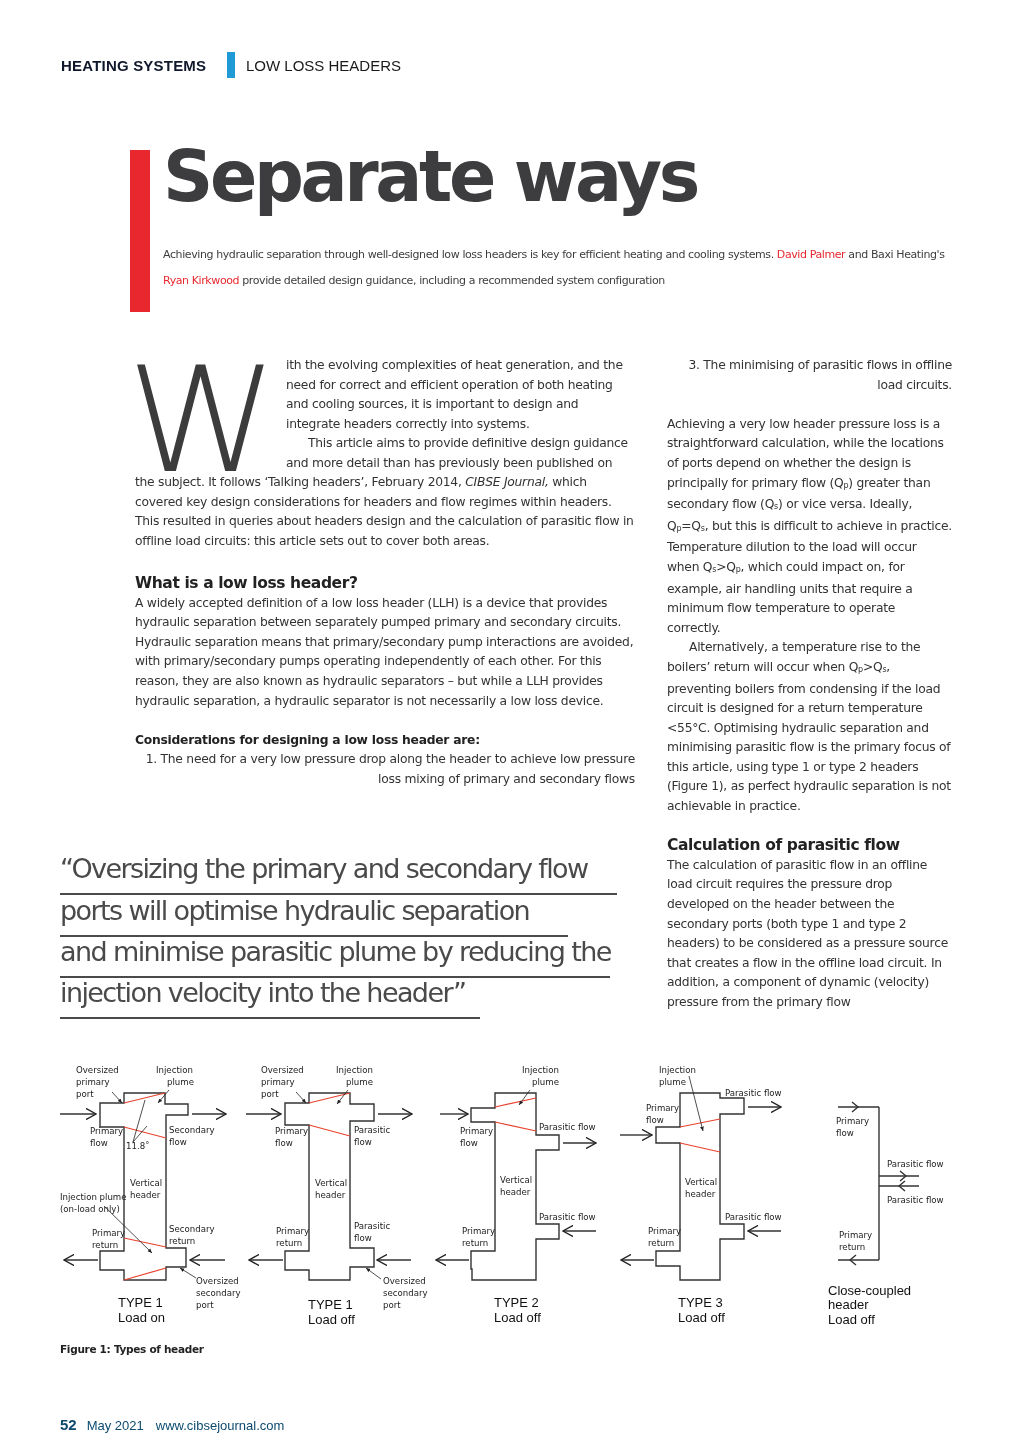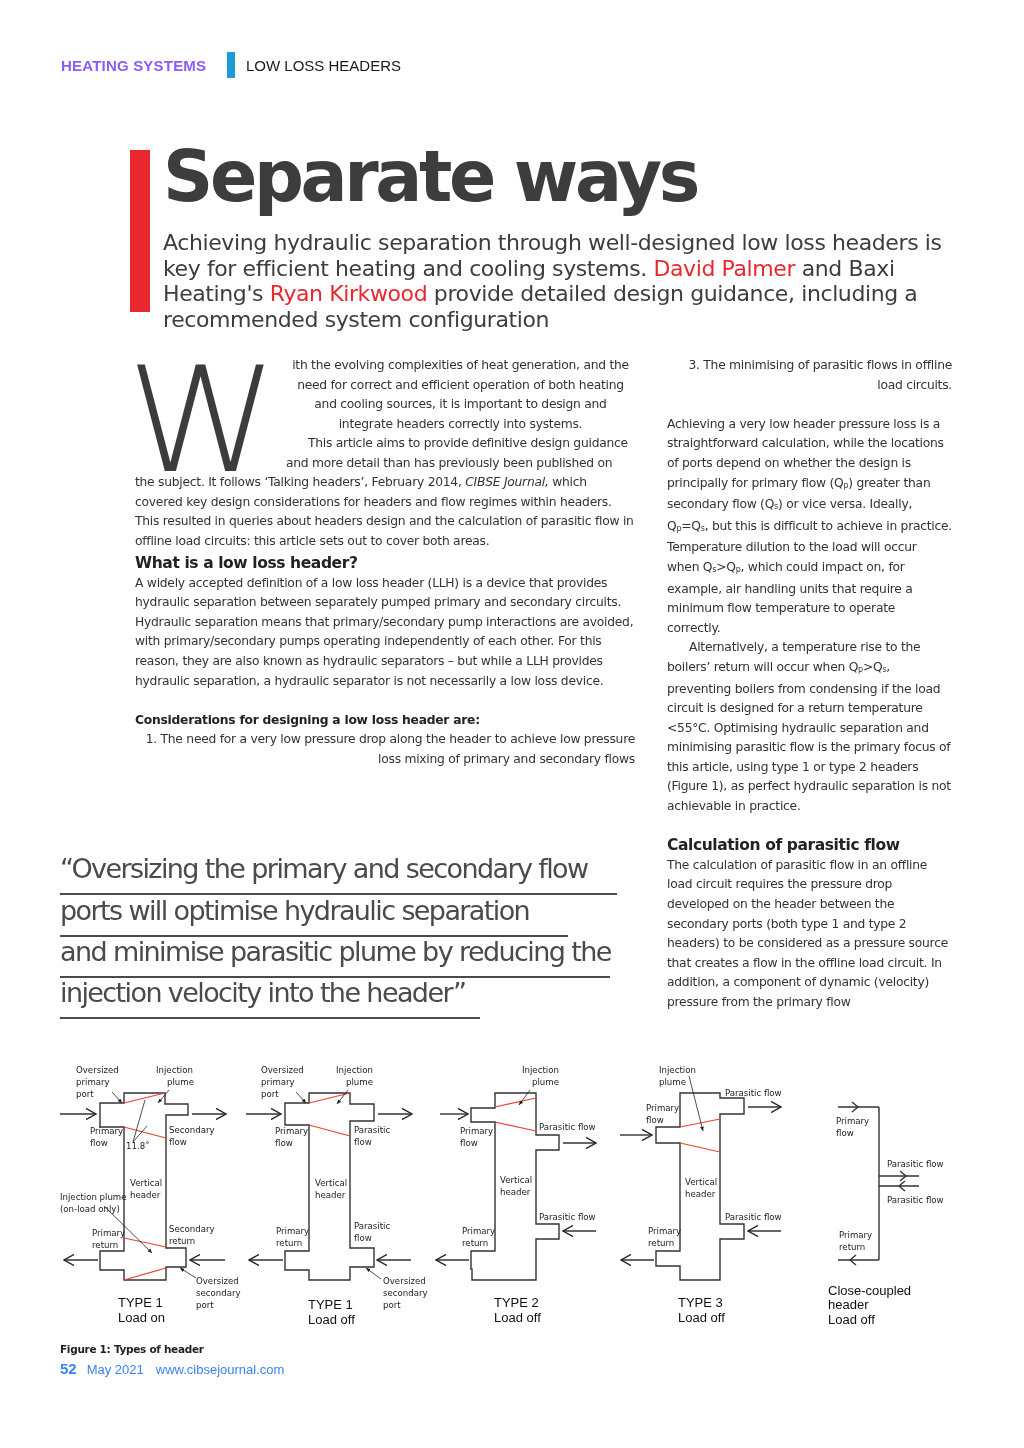--- a/index.html
+++ b/index.html
@@ -1,76 +1,76 @@
 <!DOCTYPE html>
 <html><head>
 <meta charset="utf-8">
 <style>
   html, body { margin:0; padding:0; background:#ffffff; }
   body { width:1024px; height:1448px; position:relative; overflow:hidden; font-family:"DejaVu Sans", sans-serif; color:#3c3c3c; }
   .abs { position:absolute; }
   
-  .section-label { position:absolute; left:61px; top:57px; font-family:"Liberation Sans", sans-serif; font-weight:bold; font-size:15px; color:#8b5cf6; letter-spacing:0.2px; }
+  .section-label { position:absolute; left:61px; top:57px; font-family:"Liberation Sans", sans-serif; font-weight:bold; font-size:15px; color:#0f172a; letter-spacing:0.2px; }
   .section-bar { position:absolute; left:227px; top:52px; width:8px; height:26px; background:#1f9ad6; }
   .section-sub { position:absolute; left:246px; top:57px; font-family:"Liberation Sans", sans-serif; font-size:15px; color:#1a1a1a; }
   
   .red-bar { position:absolute; left:130px; top:150px; width:20px; height:162px; background:#e8282e; }
   .title { position:absolute; left:163px; top:137px; font-family:"DejaVu Sans", sans-serif; font-weight:bold; font-size:72px; letter-spacing:-3.5px; color:#3d3d3f; line-height:1.1; transform:scaleX(0.97); transform-origin:left; }
-  .standfirst { position:absolute; left:163px; top:230px; width:800px; font-family:"DejaVu Sans", sans-serif; font-size:22px; line-height:25.6px; color:#3d3d3f; letter-spacing:-0.4px; }
+  .standfirst { position:absolute; left:163px; top:242px; width:800px; font-family:"DejaVu Sans", sans-serif; font-size:11px; line-height:25.6px; color:#3d3d3f; letter-spacing:-0.4px; }
   .standfirst .author { color:#e8282e; }
   
   .col { position:absolute; font-family:"DejaVu Sans", sans-serif; font-size:12.3px; line-height:19.6px; color:#333; letter-spacing:-0.25px; }
   .col p { margin:0; }
   .dropcap { position:absolute; left:130px; top:347px; font-family:"DejaVu Sans", sans-serif; font-weight:200; font-size:146px; line-height:1; color:#3c3c3c; transform:scaleX(1.05); }
   .indent { text-indent:22px; }
   .h2 { font-weight:bold; font-size:15.5px; color:#222; letter-spacing:-0.4px; margin:0; }
   .bold { font-weight:bold; color:#222; }
   .li { padding-left:13px; text-indent:-13px;text-align:right; }
   .gap { height:19.6px; }
   sub { font-size:8px; vertical-align:-1px; }
   
   .quote-line { position:absolute; left:60px; font-family:"DejaVu Sans", sans-serif; font-size:27px; color:#4a4a4a; letter-spacing:-1.6px; white-space:nowrap; }
   .quote-rule { position:absolute; left:60px; height:2px; background:#4a4a4a; }
   
   .fig svg { position:absolute; left:0; top:0; }
   .figcap { position:absolute; left:60px; top:1343px; font-family:"DejaVu Sans", sans-serif; font-weight:bold; font-size:10.5px; color:#222; letter-spacing:-0.3px; }
-  .footer { position:absolute; left:60px; top:1360px; font-family:"Liberation Sans", sans-serif; font-size:13px; color:#3b82f6; }
+  .footer { position:absolute; left:60px; top:1416px; font-family:"Liberation Sans", sans-serif; font-size:13px; color:#0c4a6e; }
   .footer .pg { font-weight:bold; font-size:15px; margin-right:10px; }
   .footer .dt { margin-right:12px; }
   .lbl { font-family:"DejaVu Sans", sans-serif; font-size:8.6px; fill:#222; }
   .cap { font-family:"Liberation Sans", sans-serif; font-size:13px; fill:#111; }
 </style>
 </head>
 <body>
 
 <div class="section-label">HEATING SYSTEMS</div>
 <div class="section-bar"></div>
 <div class="section-sub">LOW LOSS HEADERS</div>
 
 <div class="red-bar"></div>
 <div class="title">Separate ways</div>
 <div class="standfirst"><span>Achieving hydraulic separation through well-designed low loss headers is key for efficient heating and cooling systems. </span><span class="author">David Palmer</span><span> and Baxi Heating's </span><span class="author">Ryan Kirkwood</span><span> provide detailed design guidance, including a recommended system configuration</span></div>
 
 <div class="dropcap">W</div>
 
 <div class="col" style="left:135px; top:356px; width:500px;">
-  <div style="padding-left:151px;text-align:center;">
+  <div style="padding-left:151px;">
     <span>ith the evolving complexities of heat generation, and the need for correct and efficient operation of both heating and cooling sources, it is important to design and integrate headers correctly into systems.</span>
   </div>
   <div style="text-indent:22px;">
     <span style="display:block; padding-left:151px; text-indent:22px; margin-bottom:-39.2px; visibility:hidden;">x</span>
   </div>
 </div>
 
 <div class="col" style="left:135px; top:434px; width:500px;">
   <div style="float:left; width:151px; height:39.2px;"></div>
   <p style="text-indent:22px;"><span>This article aims to provide definitive design guidance and more detail than has previously been published on the subject. It follows ‘Talking headers’, February 2014, </span><i>CIBSE Journal,</i><span> which covered key design considerations for headers and flow regimes within headers. This resulted in queries about headers design and the calculation of parasitic flow in offline load circuits: this article sets out to cover both areas.</span></p>
 </div>
 
-<div class="col" style="left:135px; top:554px; width:500px;">
+<div class="col" style="left:135px; top:574px; width:500px;">
   <p class="h2">What is a low loss header?</p>
   <p>A widely accepted definition of a low loss header (LLH) is a device that provides hydraulic separation between separately pumped primary and secondary circuits. Hydraulic separation means that primary/secondary pump interactions are avoided, with primary/secondary pumps operating independently of each other. For this reason, they are also known as hydraulic separators – but while a LLH provides hydraulic separation, a hydraulic separator is not necessarily a low loss device.</p>
   <div class="gap"></div>
   <p class="bold">Considerations for designing a low loss header are:</p>
   <p class="li">1. The need for a very low pressure drop along the header to achieve low pressure loss mixing of primary and secondary flows</p>
 </div>
 
 <div class="col" style="left:667px; top:356px; width:285px;">
   <p class="li">3. The minimising of parasitic flows in offline load circuits.</p>
   <div class="gap"></div>

